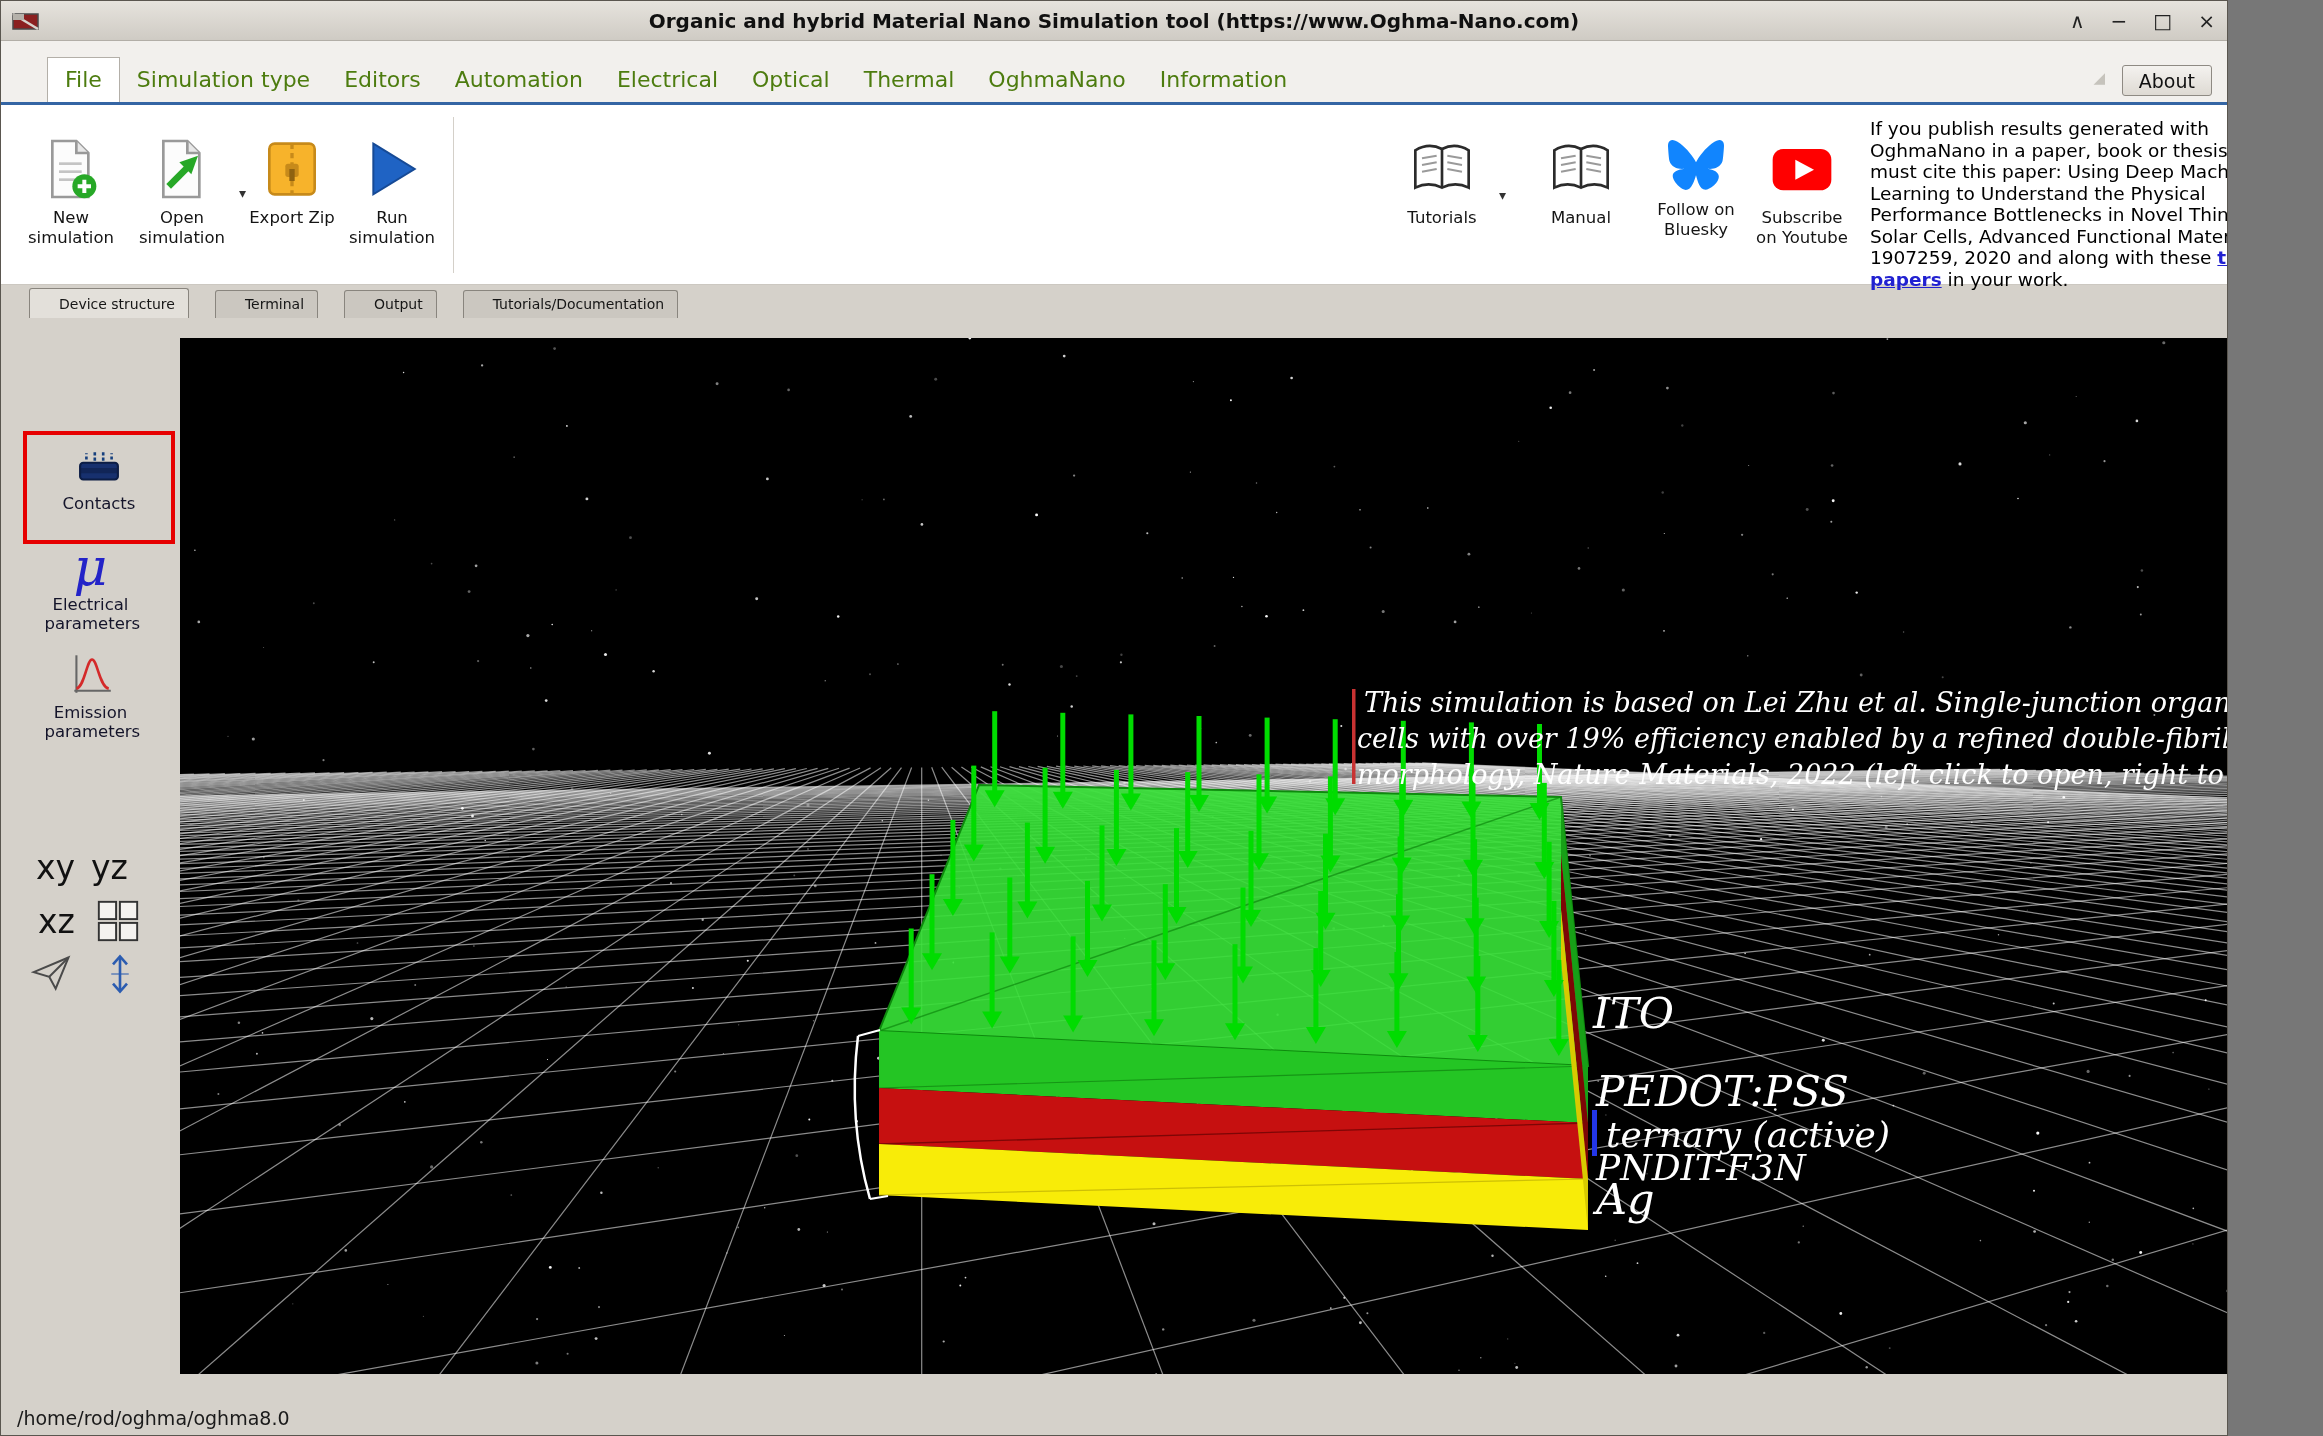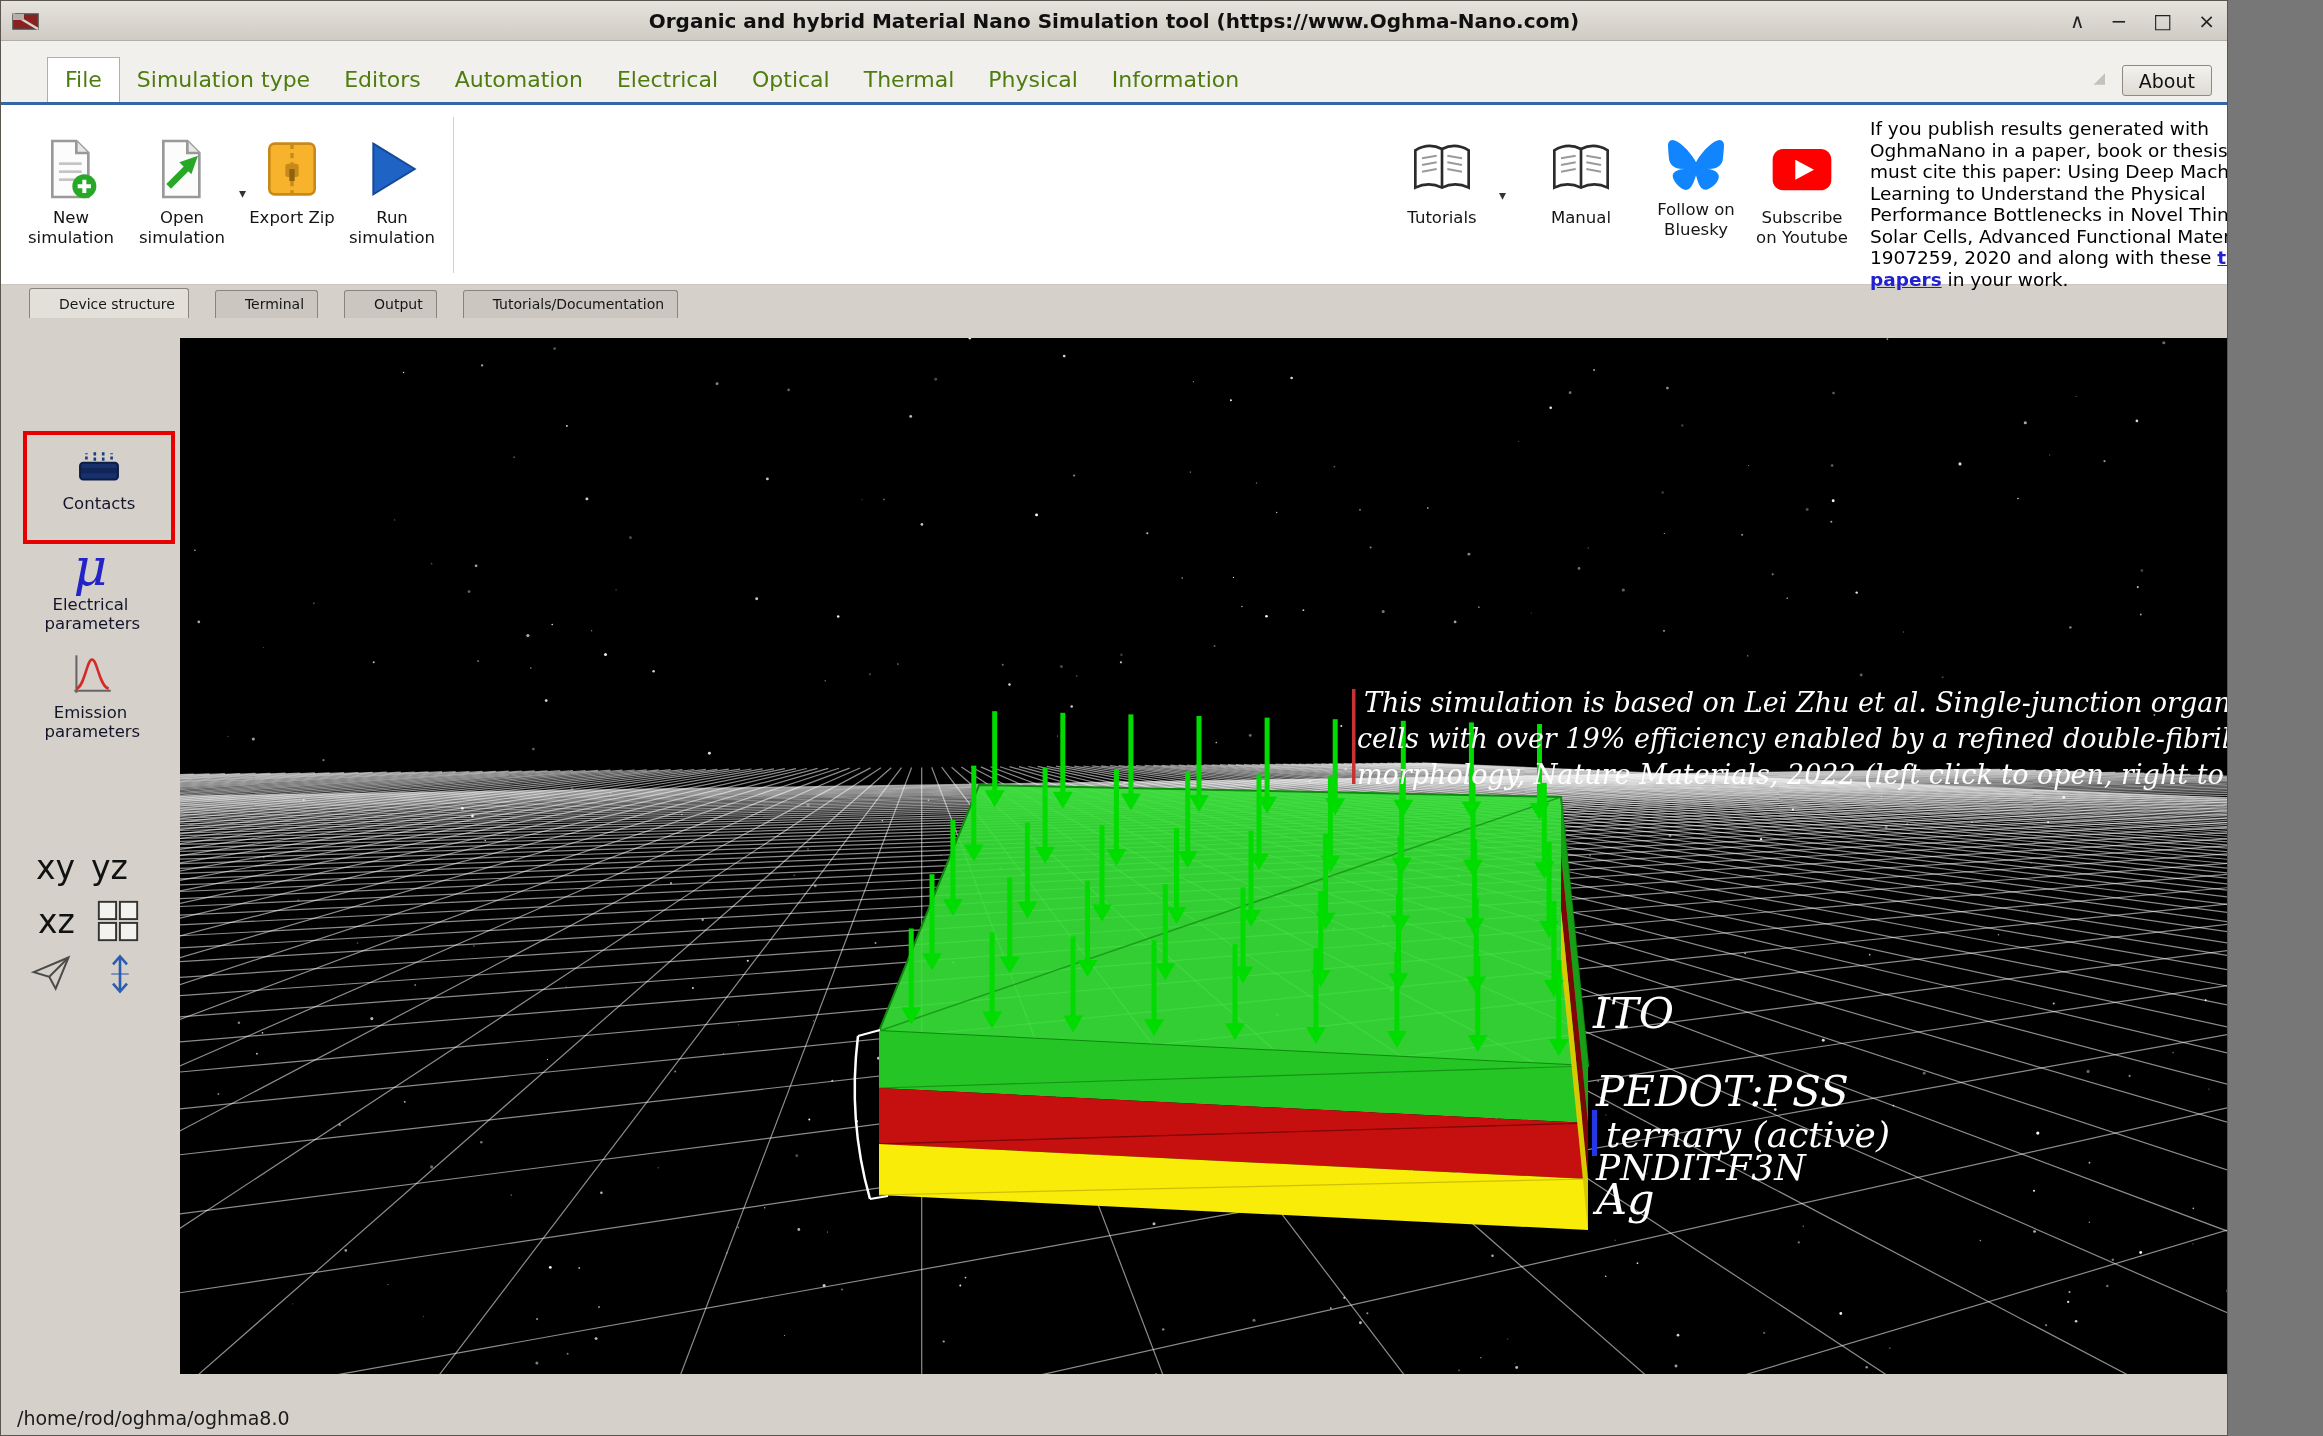--- a/index.html
+++ b/index.html
@@ -103,21 +103,21 @@
   </div>
 
   <div id="menubar">
     <div class="menu-tab active">File</div>
     <div class="menu-tab">Simulation type</div>
     <div class="menu-tab">Editors</div>
     <div class="menu-tab">Automation</div>
     <div class="menu-tab">Electrical</div>
     <div class="menu-tab">Optical</div>
     <div class="menu-tab">Thermal</div>
-    <div class="menu-tab">Physical</div>
+    <div class="menu-tab">OghmaNano</div>
     <div class="menu-tab">Information</div>
     <span id="overflow-grip">◢</span>
     <button id="about-btn">About</button>
   </div>
 
   <div id="ribbon">
 
     <div class="rbtn" style="left:20px">
       <svg class="big-icon" viewBox="0 0 48 48">
         <path d="M10 3 h18 l9 9 v33 H10 z" fill="#fcfcfc" stroke="#999" stroke-width="2"></path>

